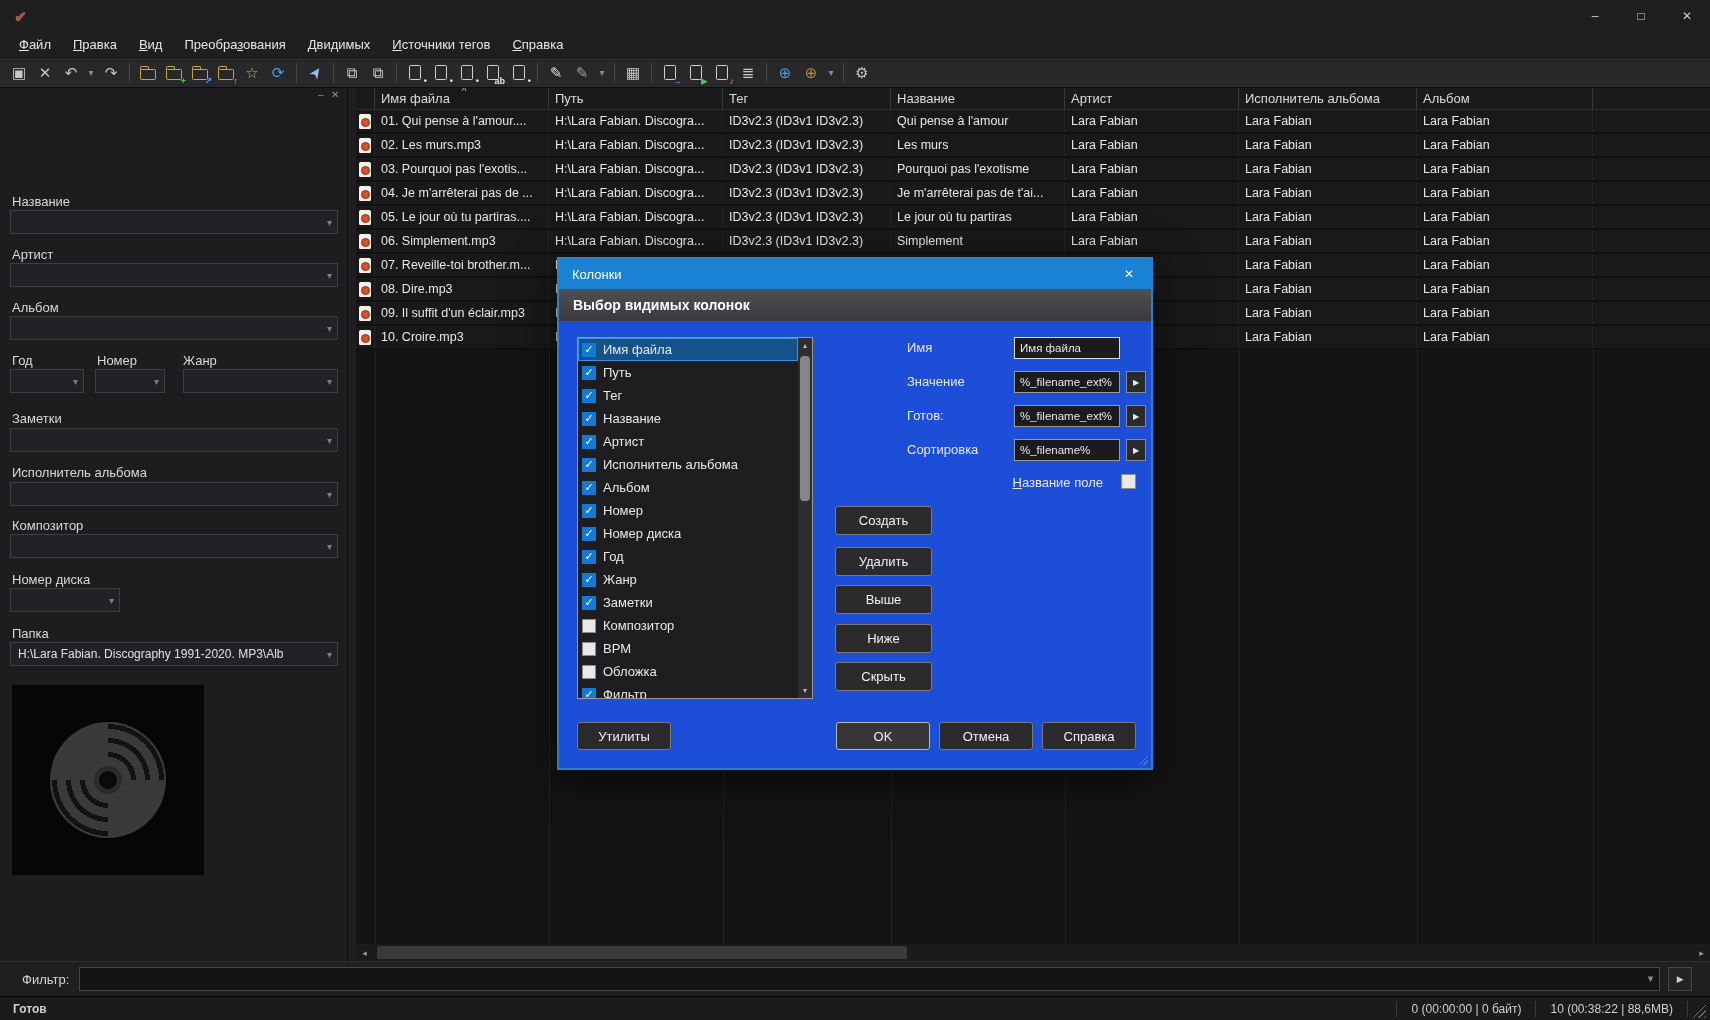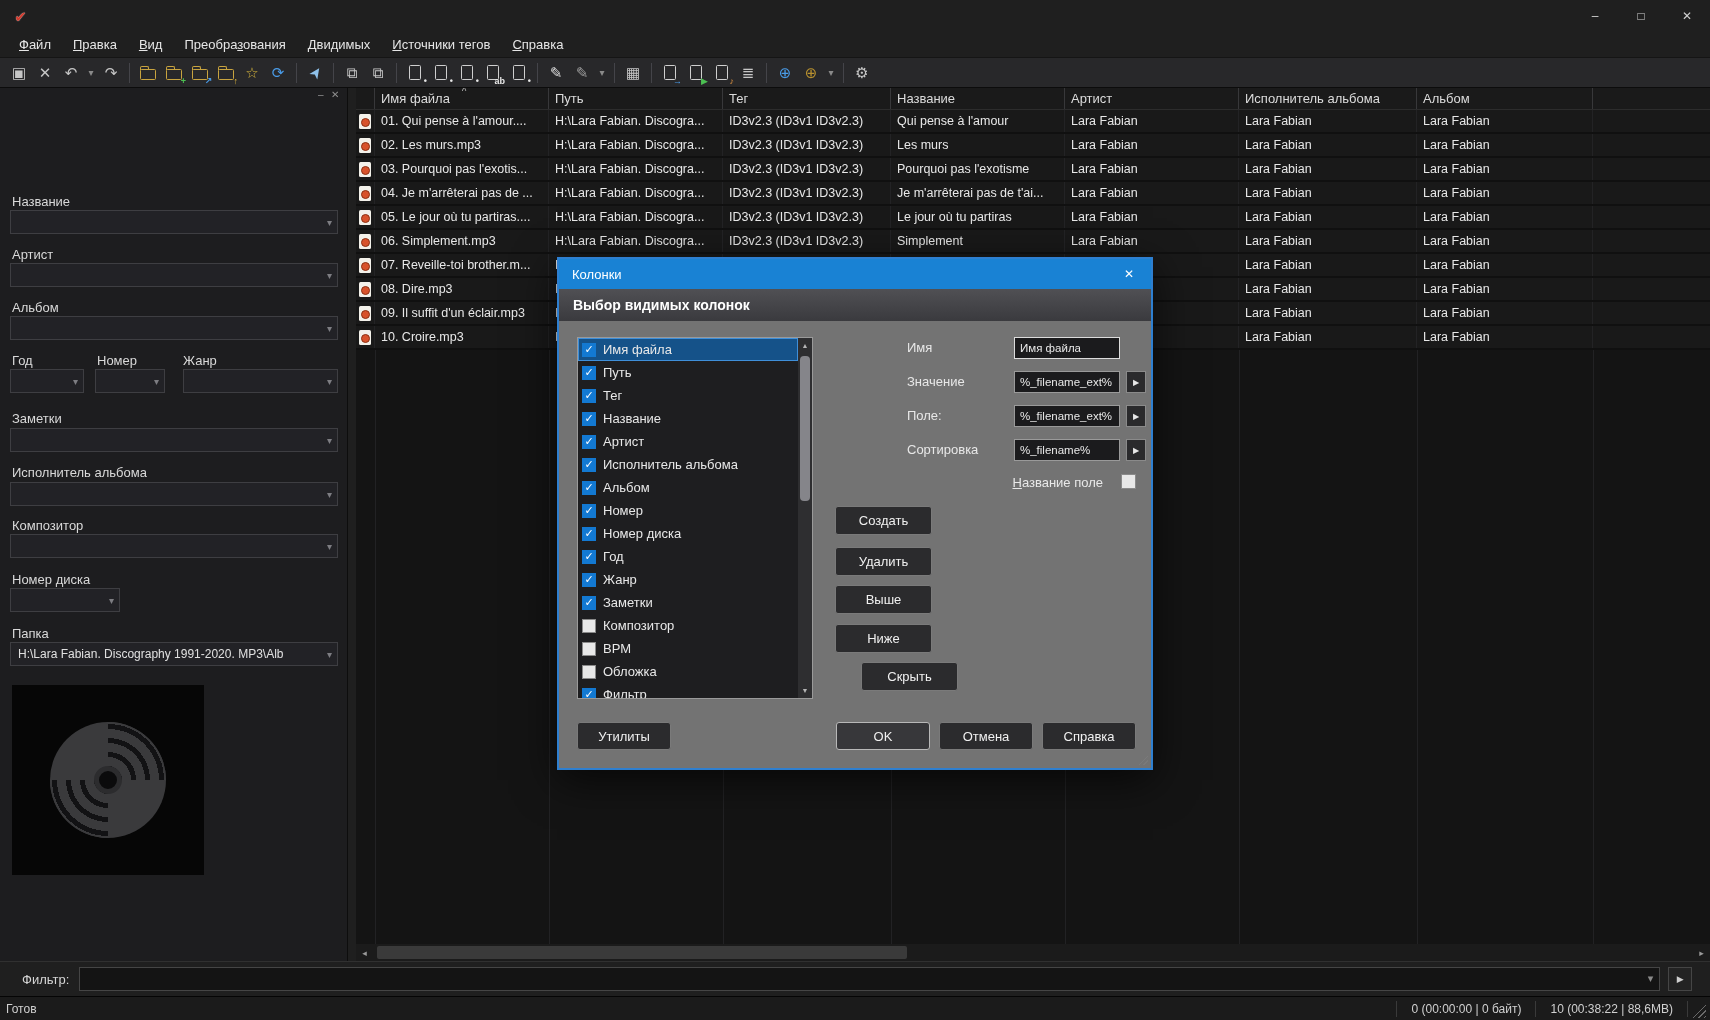--- a/index.html
+++ b/index.html
@@ -66,28 +66,28 @@
   .hscroll { position:absolute; left:356px; top:944px; width:1354px; height:17px; background:#1b1b1b; display:flex; align-items:center; }
   .harrow { width:17px; text-align:center; color:#9a9a9a; font-size:9px; }
   .hthumb { position:absolute; left:21px; top:2px; width:530px; height:13px; background:#3a3a3a; border-radius:2px; }
   .hspacer { flex:1; }
   .filterbar { position:absolute; left:0; top:961px; width:100%; height:35px; background:#1f1f1f; border-top:1px solid #303030; display:flex; align-items:center; }
   .flabel { color:#d5d5d5; font-size:13px; margin-left:22px; }
   .finput { position:relative; margin-left:10px; width:1581px; height:24px; background:#141414; border:1px solid #454545; }
   .finput .chv { position:absolute; right:6px; top:4px; color:#8a8a8a; font-size:11px; }
   .fbtn { margin-left:8px; width:24px; height:24px; border:1px solid #454545; background:#232323; color:#cfcfcf; font-size:9px; display:flex; align-items:center; justify-content:center; }
   .statusbar { position:absolute; left:0; top:996px; width:100%; height:24px; background:#1b1b1b; border-top:1px solid #050505; display:flex; align-items:center; color:#d0d0d0; font-size:12px; }
-  .st-ready { margin-left:6px; }
+  .st-ready { margin-left:13px;font-weight:bold; }
   .st-spacer { flex:1; }
   .st-seg { padding:0 14px; border-left:1px solid #3a3a3a; height:16px; display:flex; align-items:center; }
   .grip { width:14px; height:14px; margin:4px 2px 0 2px; background:
       linear-gradient(135deg, transparent 0 50%, #6a6a6a 50% 56%, transparent 56% 70%, #6a6a6a 70% 76%, transparent 76% 90%, #6a6a6a 90% 96%, transparent 96%); }
 
   
-  .dialog { position:absolute; left:557px; top:257px; width:596px; height:513px; background:#737373; border:2px solid #2e7fd0; box-shadow:0 10px 40px rgba(0,0,0,.65); z-index:10; }
+  .dialog { position:absolute; left:557px; top:257px; width:596px; height:513px; background:#1d4ed8; border:2px solid #2e7fd0; box-shadow:0 10px 40px rgba(0,0,0,.65); z-index:10; }
   .dlg-title { position:absolute; left:0; top:0; width:100%; height:30px; background:#1982d4; display:flex; align-items:center; }
   .dlg-title .txt { color:#fff; font-size:13px; margin-left:13px; }
   .dlg-close { margin-left:auto; width:44px; height:30px; display:flex; align-items:center; justify-content:center; color:#fff; font-size:12px; }
   .dlg-header { position:absolute; left:0; top:30px; width:100%; height:32px; background:linear-gradient(#505054,#3a3a3e); display:flex; align-items:center; }
   .dlg-header .txt { color:#fff; font-weight:bold; font-size:14px; margin-left:14px; }
   .dlg-list { position:absolute; left:18px; top:78px; width:236px; height:362px; background:#1e1e20; border:1px solid #9a9a9a; overflow:hidden; }
   .lbitem { position:relative; display:flex; align-items:center; height:23px; padding-left:4px; color:#e8e8e8; font-size:13px; width:220px; }
   .lbitem.selected { background:#155289; outline:1px solid #3f8fd9; outline-offset:-1px; }
   .cb { width:14px; height:14px; background:#e8e8e8; border:1px solid #8a8a8a; margin-right:7px; flex:none; position:relative; }
   .lbitem.checked .cb { background:#1379d2; border-color:#1379d2; }
@@ -581,36 +581,36 @@
       </div>
     </div>
 
     <span class="dl" style="top:81px;">Имя</span>
     <div class="dfield focus" style="top:78px;">Имя файла</div>
 
     <span class="dl" style="top:115px;">Значение</span>
     <div class="dfield" style="top:112px;">%_filename_ext%</div>
     <span class="darrow" style="top:112px;">▶</span>
 
-    <span class="dl" style="top:149px;">Поле:</span>
+    <span class="dl" style="top:149px;">Готов:</span>
     <div class="dfield" style="top:146px;">%_filename_ext%</div>
     <span class="darrow" style="top:146px;">▶</span>
 
     <span class="dl" style="top:183px;">Сортировка</span>
     <div class="dfield" style="top:180px;">%_filename%</div>
     <span class="darrow" style="top:180px;">▶</span>
 
     <span class="numlabel">Название поле</span>
     <span class="numcb"></span>
 
     <span class="dbtn" style="top:247px;">Создать</span>
     <span class="dbtn" style="top:288px;">Удалить</span>
     <span class="dbtn" style="top:326px;">Выше</span>
     <span class="dbtn" style="top:365px;">Ниже</span>
-    <span class="dbtn" style="top:403px;margin-left:26px;">Скрыть</span>
+    <span class="dbtn" style="top:403px;">Скрыть</span>
 
     <span class="dbtn bottom" style="left:18px;">Утилиты</span>
     <span class="dbtn bottom okbtn" style="left:277px;">OK</span>
     <span class="dbtn bottom" style="left:380px;">Отмена</span>
     <span class="dbtn bottom" style="left:483px;">Справка</span>
 
     <span class="dlg-grip"></span>
   </div>
 
 </div>

